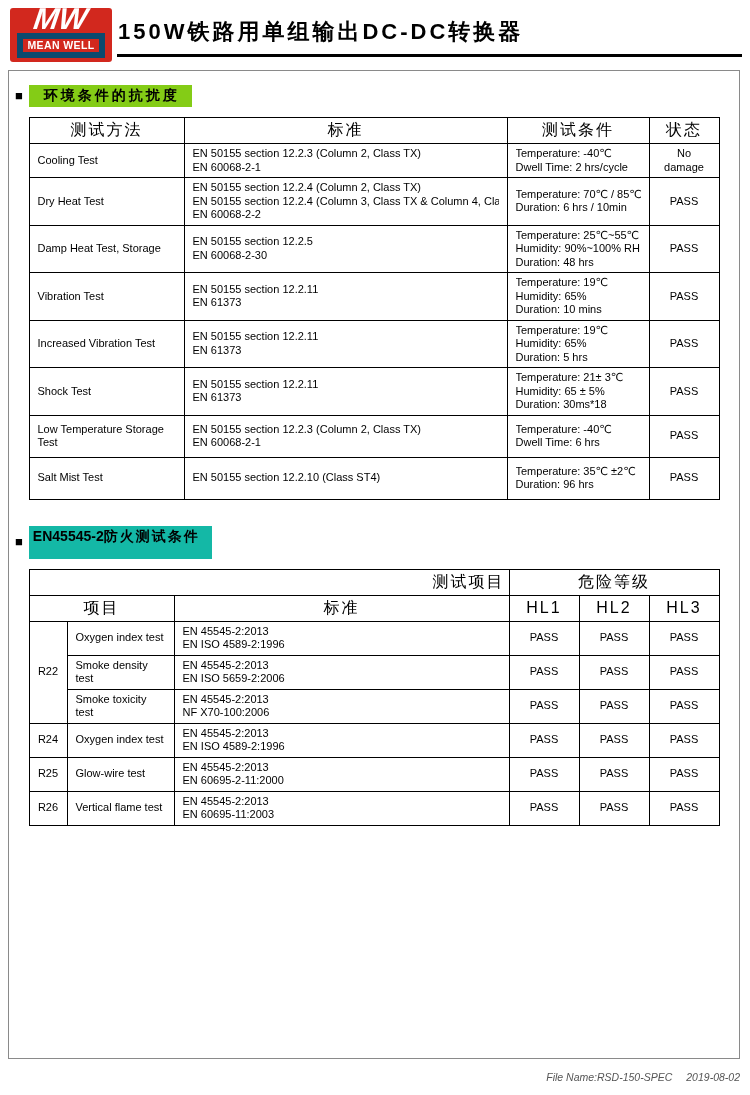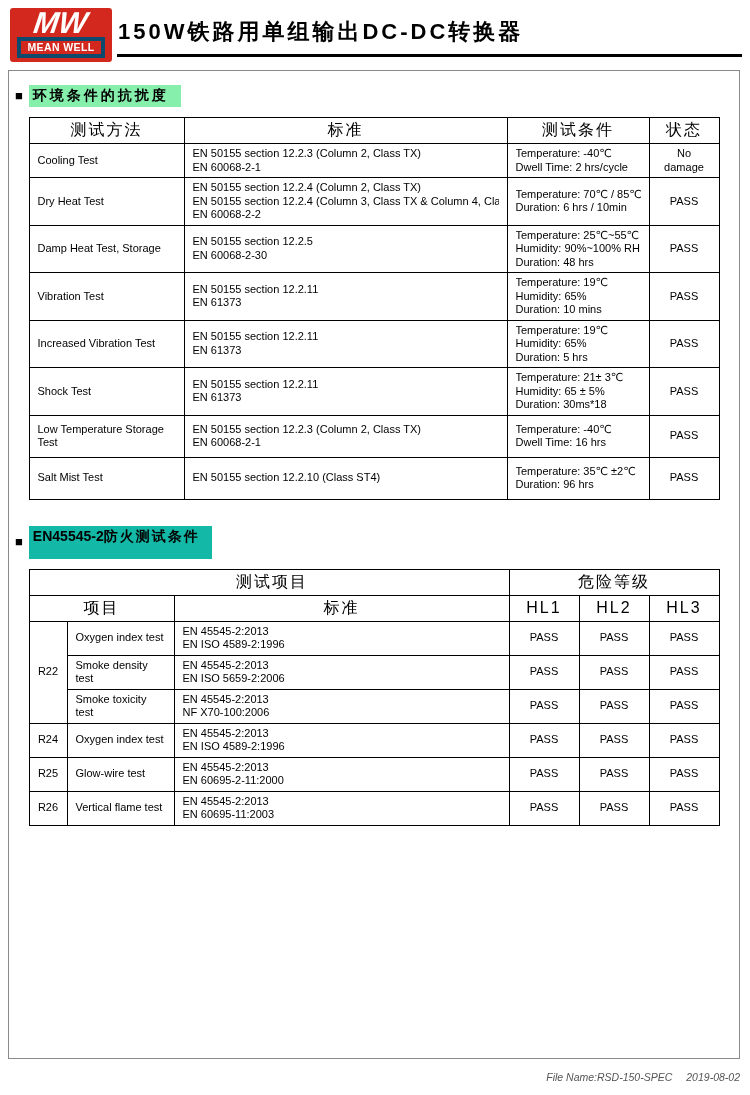--- a/index.html
+++ b/index.html
@@ -14,21 +14,21 @@
   .logo {
     position:absolute; left:10px; top:8px; width:102px; height:54px;
     background:#d2281e; border-radius:3px;
     display:flex; flex-direction:column; justify-content:flex-end; align-items:center;
   }
   .logo-mw {
     color:#fff; font-weight:bold; font-style:italic; font-size:30px;
     line-height:28px; transform:skewX(-8deg); margin-bottom:0;
   }
   .logo-band {
-    width:88px; border:4px solid #0c4a6e; color:#fff; font-weight:bold;
+    width:88px; border:6px solid #0c4a6e; color:#fff; font-weight:bold;
     font-size:10.5px; line-height:13px; text-align:center; margin-bottom:4px;
     letter-spacing:0.4px; white-space:nowrap;
   }
   .header-title {
     position:absolute; left:118px; top:17px; width:624px;
     display:flex; justify-content:space-between; align-items:center;
   }
   .doc-title { font-size:22px; font-weight:bold; letter-spacing:3px; white-space:nowrap; }
   .series { white-space:nowrap; }
   .series-name { font-size:24px; font-weight:bold; letter-spacing:1px; }
@@ -36,41 +36,41 @@
   .title-underline { position:absolute; left:117px; top:54px; width:625px; height:3px; background:#000; }
 
   
   .frame {
     position:absolute; left:8px; top:70px; width:732px; height:989px;
     border:1px solid #8a8a8a; background:#fff;
   }
 
   .sec { display:flex; align-items:center; margin:14px 0 0 6px; font-size:14px; }
   .bullet { font-size:13px; margin-right:6px; line-height:14px; }
-  .sec-label { background:#86efac; padding:2px 12px 2px 4px; letter-spacing:3px; font-weight:bold; }
+  .sec-label { background:#84cc16; padding:2px 12px 2px 15px; letter-spacing:3px; font-weight:bold; }
   .sec2 { margin-top:26px; }
   .sec-label-fire { background:#14b8a6; padding:2px 12px 13px 4px; font-weight:bold; }
   .sec-code { letter-spacing:0; }
   .sec-cjk { letter-spacing:2px; }
 
   
   table { border-collapse:collapse; table-layout:fixed; width:690px; margin:10px auto 0 auto; }
   th, td { border:1px solid #000; vertical-align:middle; }
   th { font-weight:normal; font-size:16px; letter-spacing:2px; height:21px; padding:2px 4px; text-align:center; }
   td { font-size:11px; line-height:13.5px; padding:3px 8px; }
   .cell-line { white-space:nowrap; overflow:hidden; }
 
   .t1 tbody td { height:42px; }
   .t1 tr.h30 td { height:28px; }
   .c-left { text-align:left; }
   .c-center { text-align:center; }
 
   .t2 { margin-top:10px; }
   .t2 tbody td { height:31px; }
-  .t2 .group-left { text-align:center; letter-spacing:2px; padding-left:10px; }
+  .t2 .group-left { text-align:right; letter-spacing:2px; padding-left:10px; }
   .t2 td.c-center { padding:3px 2px; }
 
   
   .footer {
     position:absolute; top:1071px; right:10px;
     font-size:10.5px; font-style:italic; color:#555;text-align:right;
   }
   .footer .date { margin-left:14px; }
 </style>
 </head>
@@ -187,21 +187,21 @@
         <td class="c-center">PASS</td>
       </tr>
       <tr>
         <td class="c-left">Low Temperature Storage Test</td>
         <td class="c-left">
           <div class="cell-line">EN 50155 section 12.2.3 (Column 2, Class TX)</div>
           <div class="cell-line">EN 60068-2-1</div>
         </td>
         <td class="c-left">
           <div class="cell-line">Temperature: -40℃</div>
-          <div class="cell-line">Dwell Time: 16 hrs</div>
+          <div class="cell-line">Dwell Time: 6 hrs</div>
         </td>
         <td class="c-center">PASS</td>
       </tr>
       <tr>
         <td class="c-left">Salt Mist Test</td>
         <td class="c-left">
           <div class="cell-line">EN 50155 section 12.2.10 (Class ST4)</div>
         </td>
         <td class="c-left">
           <div class="cell-line">Temperature: 35℃ ±2℃</div>

